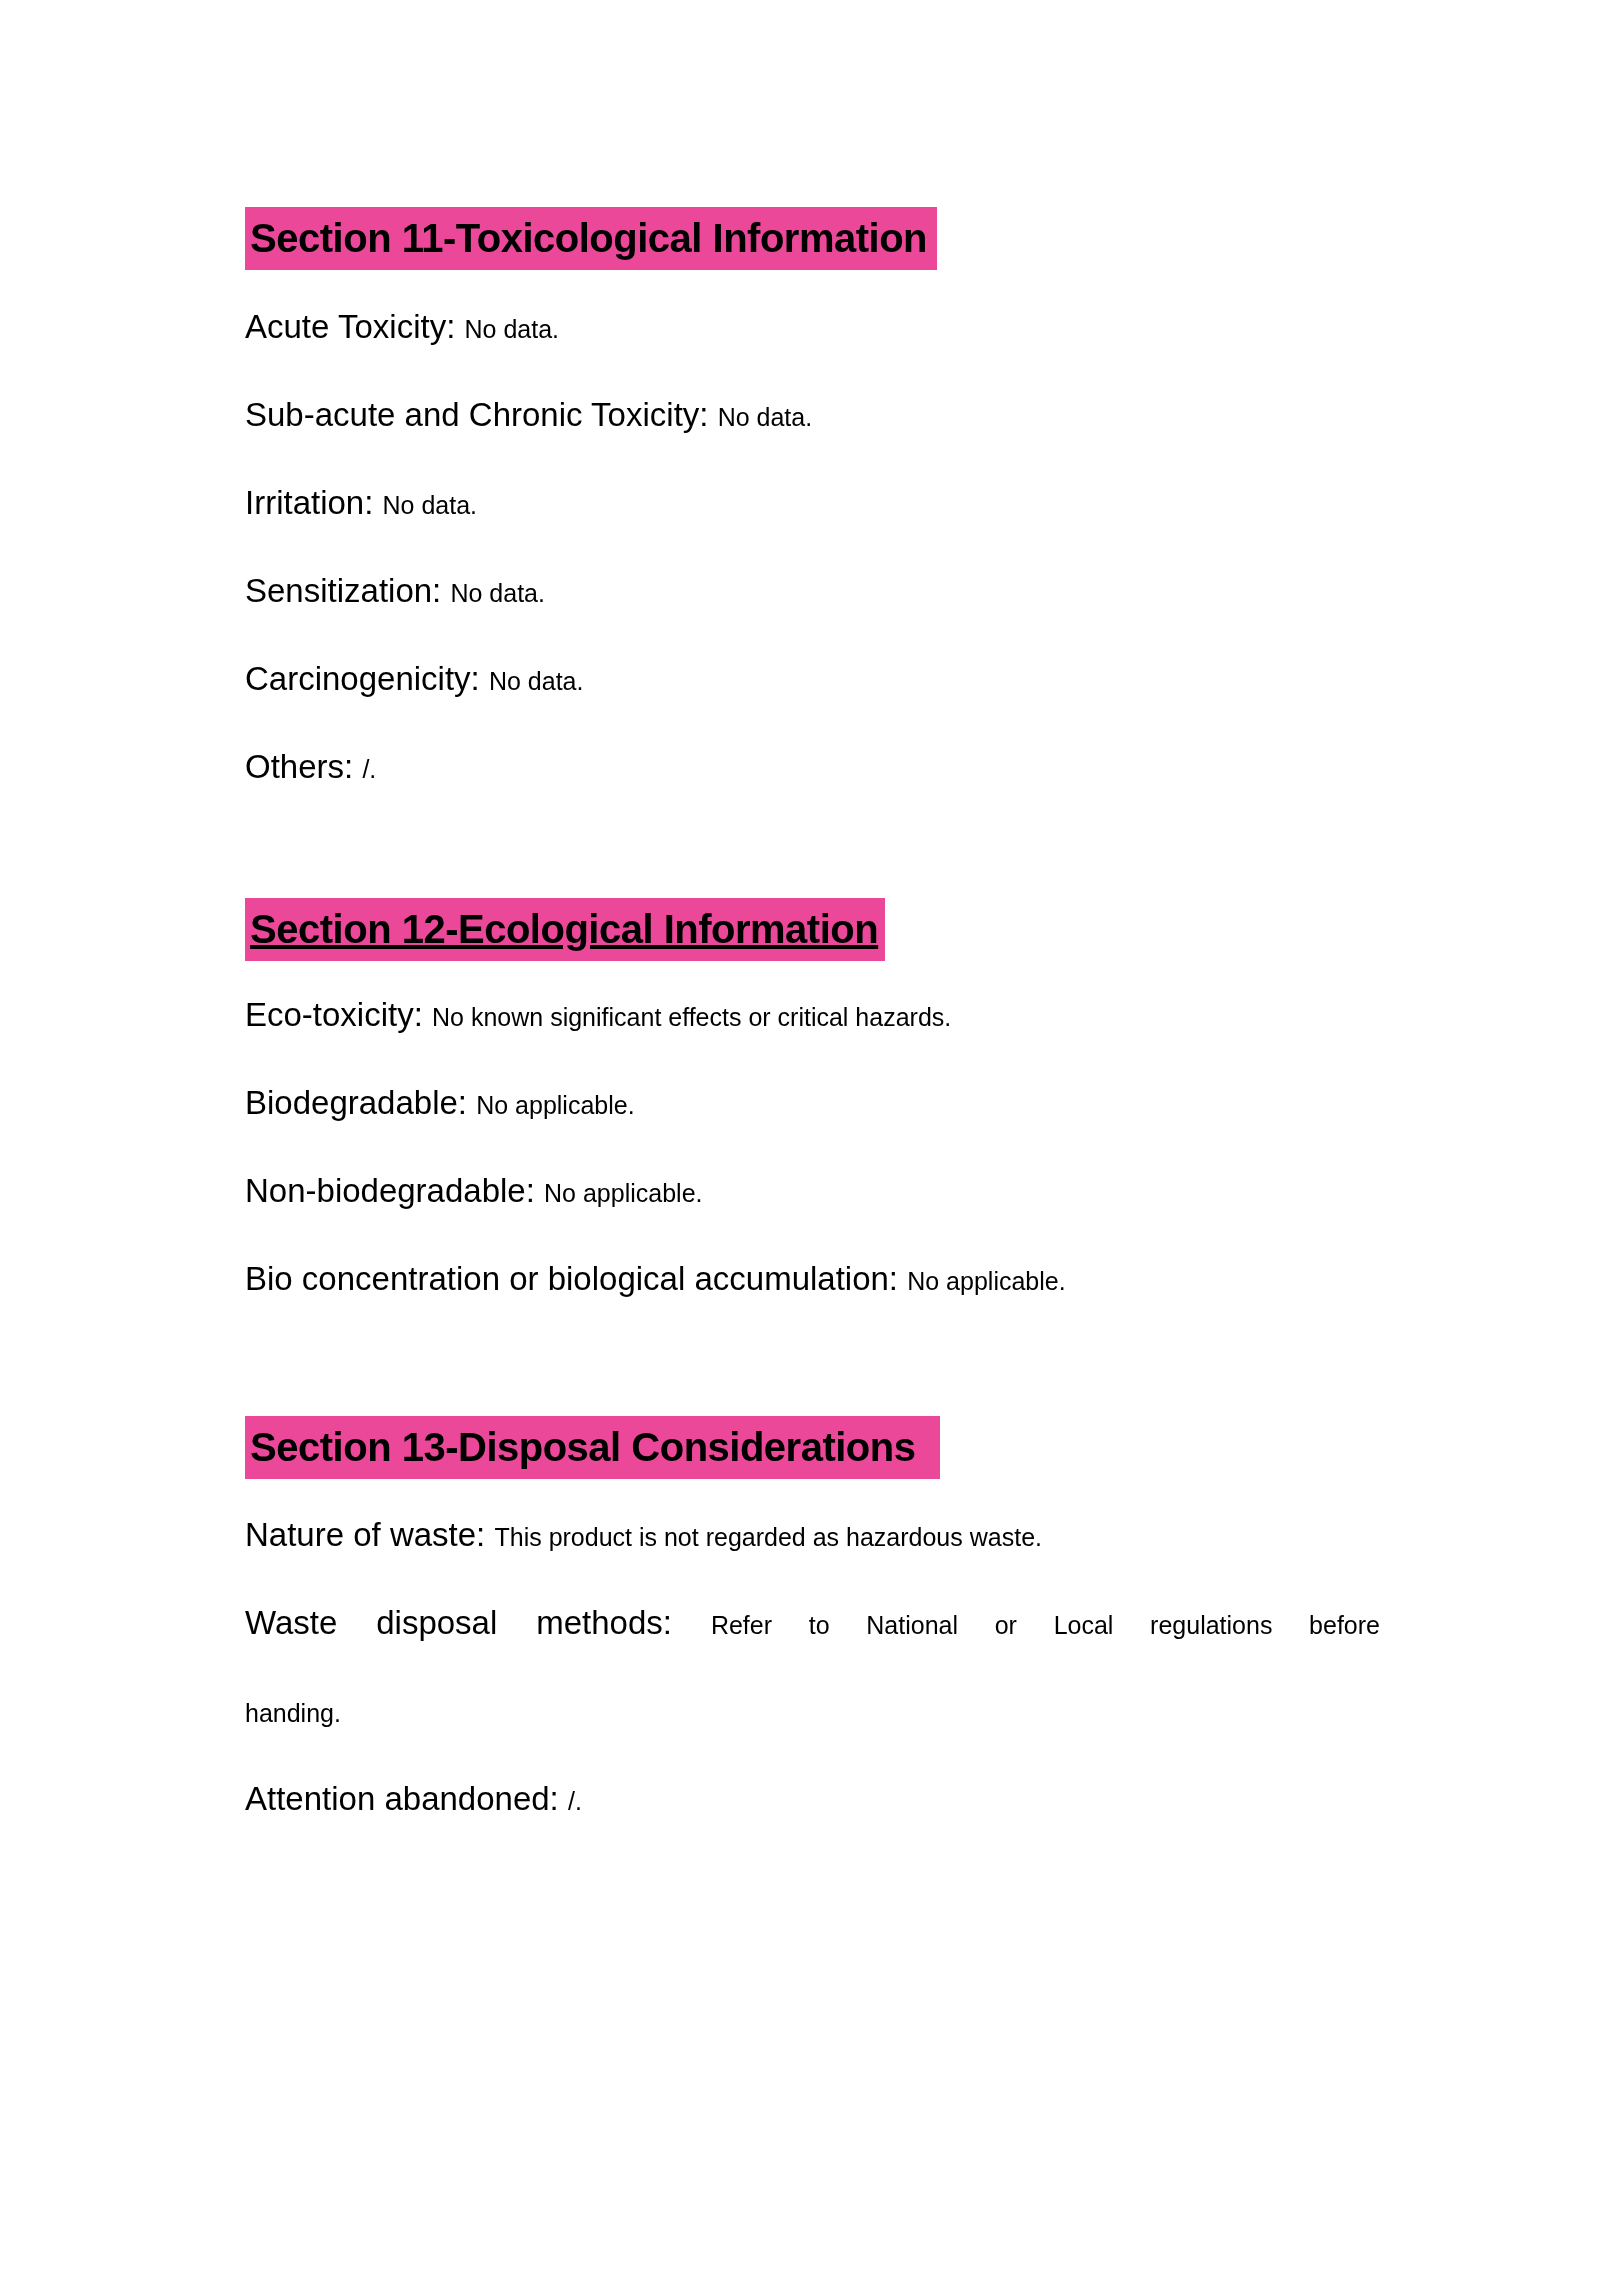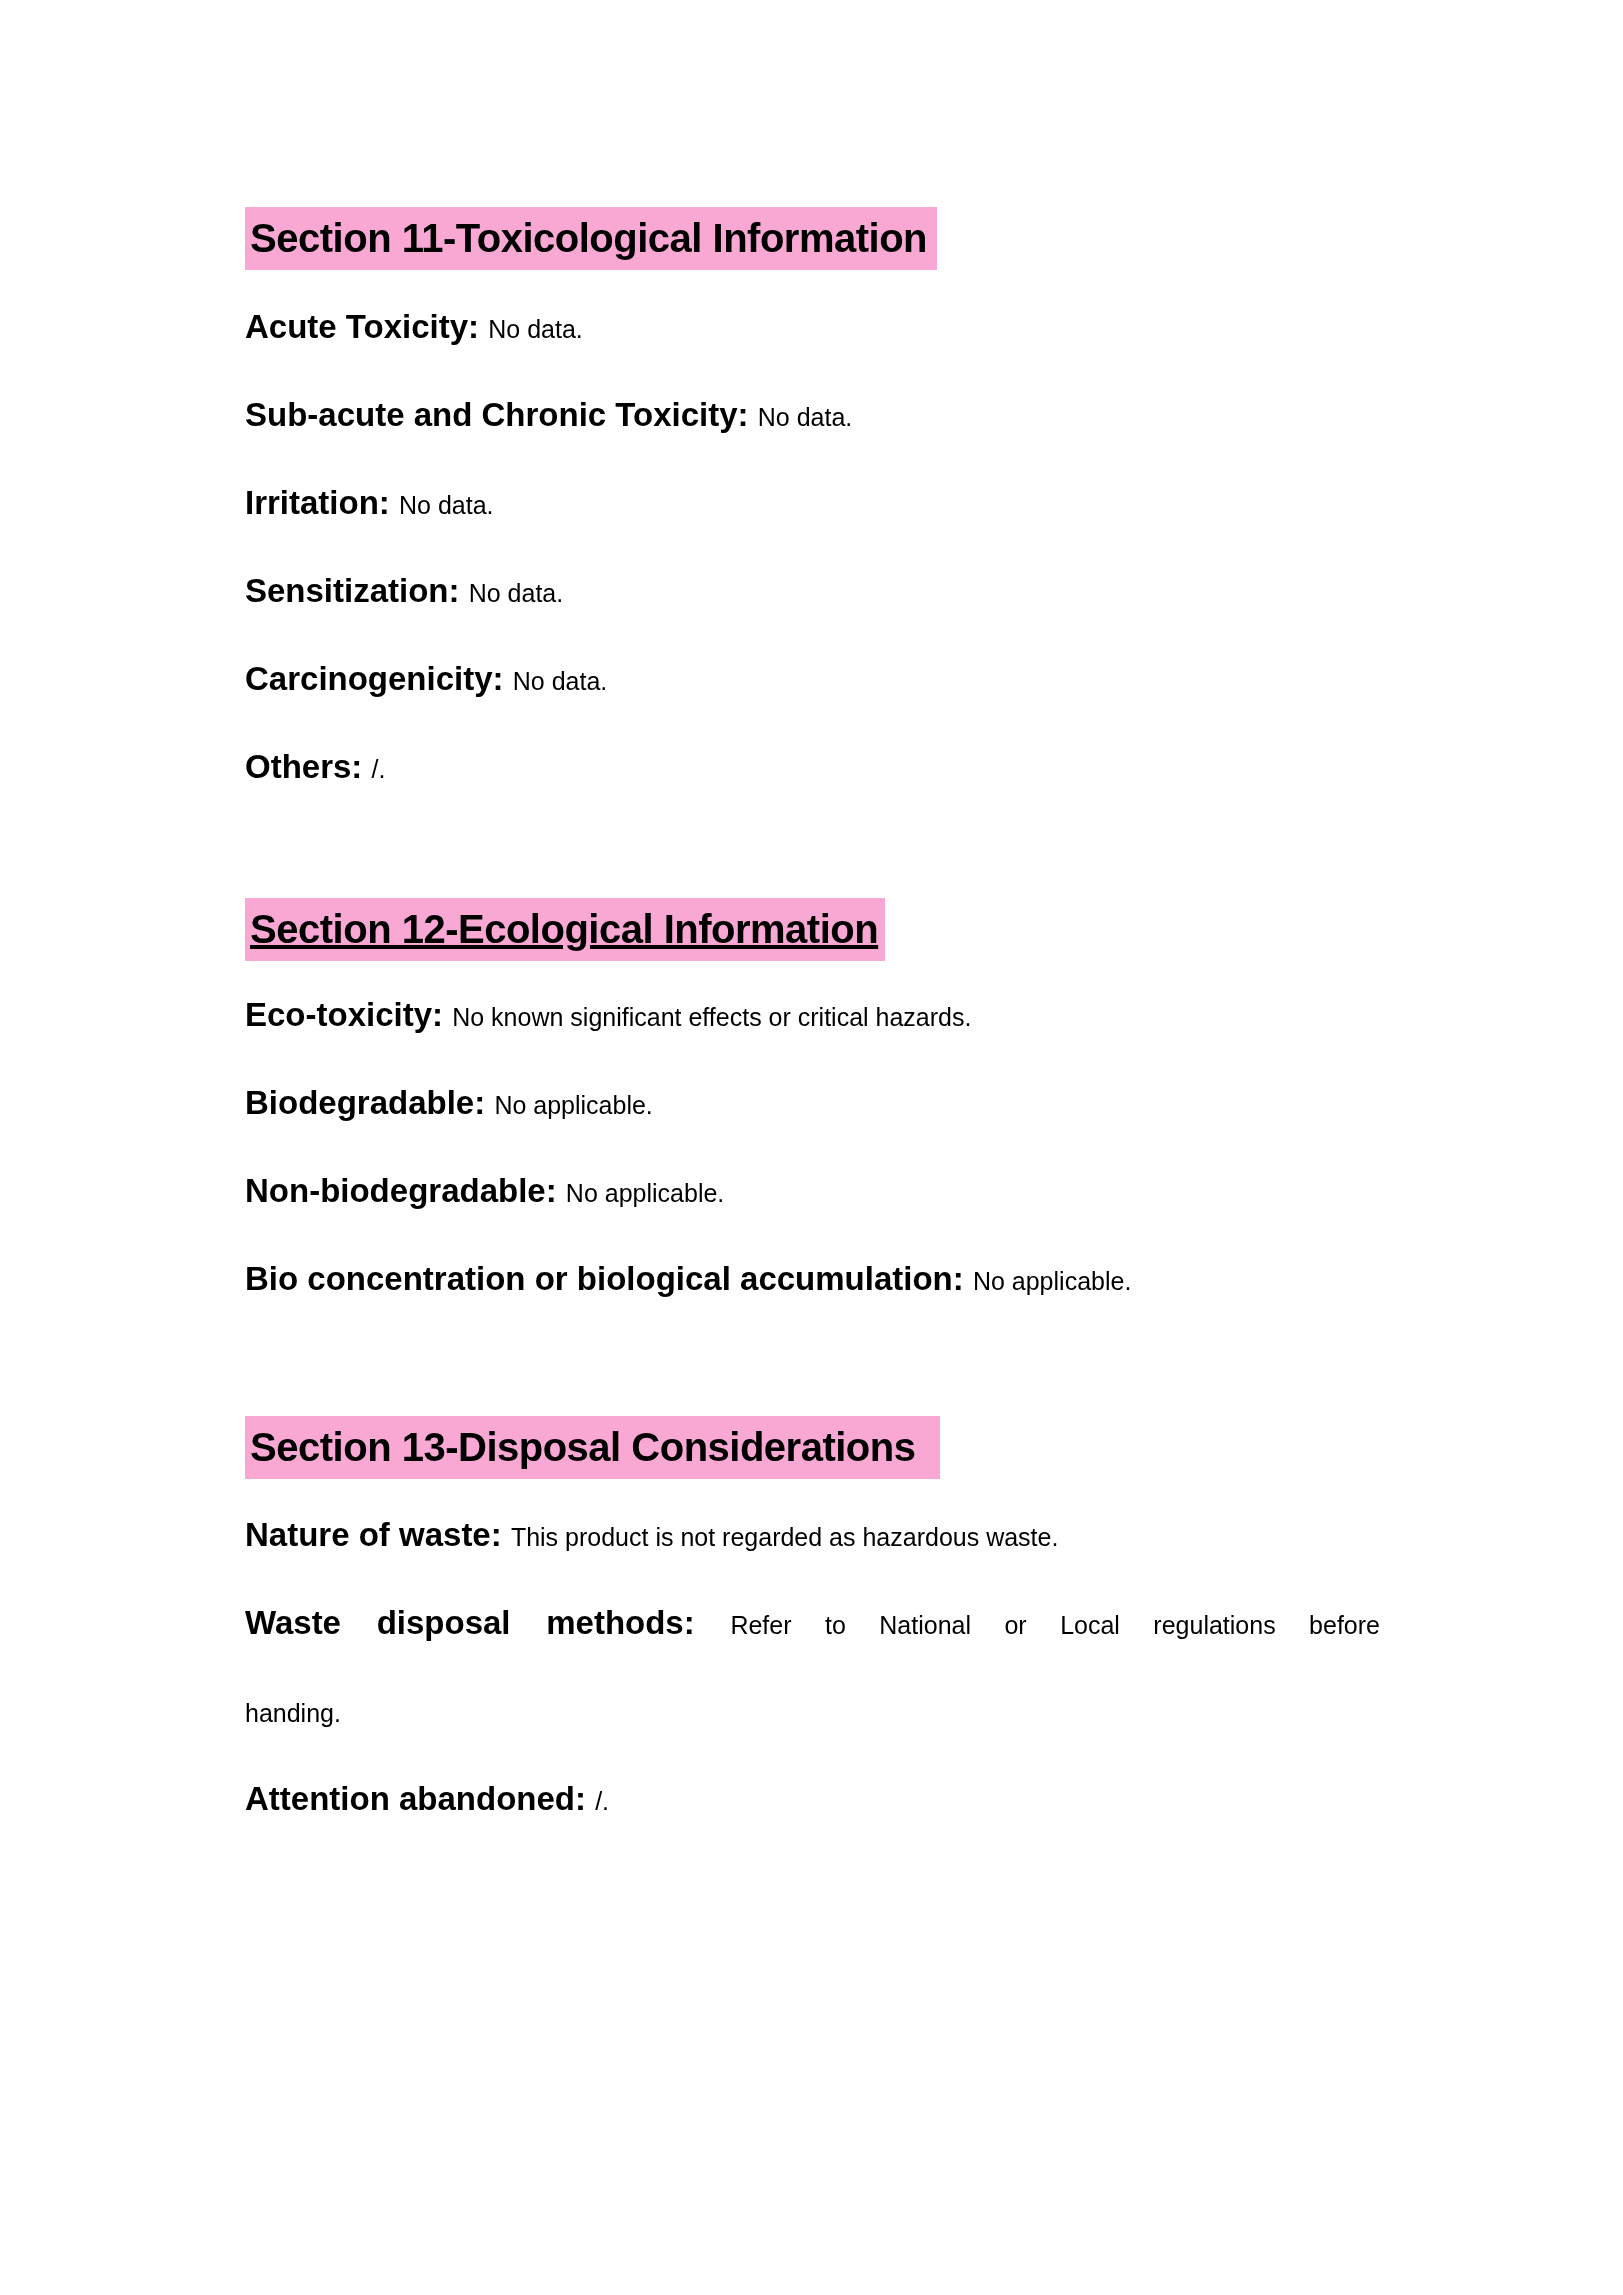--- a/index.html
+++ b/index.html
@@ -17,36 +17,36 @@
     padding-left: 245px;
     padding-right: 243px;
   }
   .sec-title {
     font-size: 40px;
     font-weight: bold;
     line-height: 63px;
     letter-spacing: -0.5px;
   }
   .hl {
-    background: #f9a8d4;
+    background: #ec4899;
     display: inline-block;
     padding-left: 5.1px;
   }
   .hl-s11 { padding-right: 10.2px; }
   .hl-s12 { padding-right: 7px; text-decoration: underline; }
   .hl-s13 { padding-right: 24.5px; }
   .mt-s11 { margin-top: 207px; margin-bottom: 14px; }
   .mt-s12 { margin-top: 86px; margin-bottom: 10.7px; }
   .mt-s13 { margin-top: 92px; margin-bottom: 13.3px; }
   .para {
     font-size: 33px;
     line-height: 86px;
     white-space: nowrap;
   }
-  .para .lbl { font-weight: bold; }
+  .para .lbl { font-weight: normal; }
   .para .val { font-size: 25px; }
   .line-just {
     white-space: normal;
     text-align: justify;
     text-align-last: justify;
   }
 </style>
 </head>
 <body>
 

